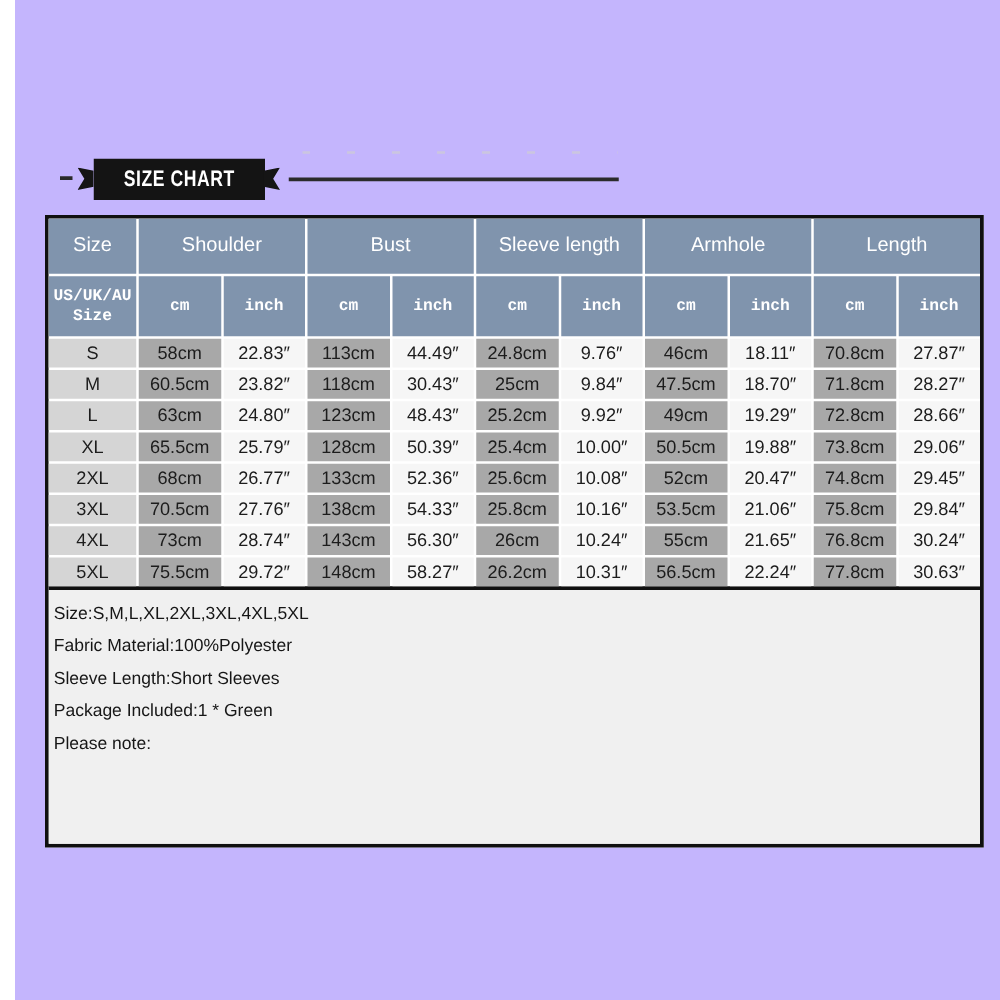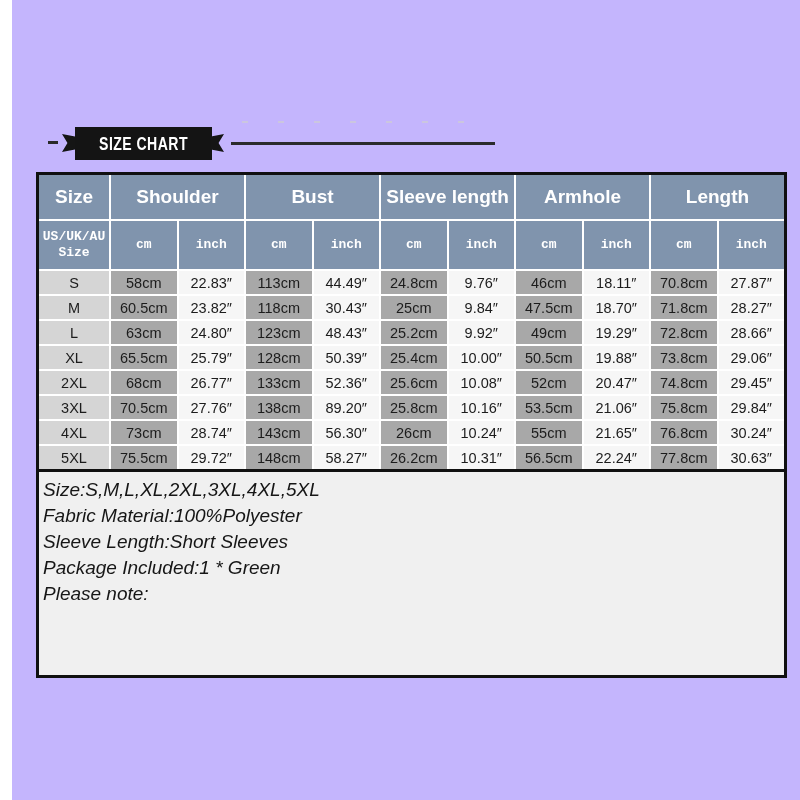--- a/index.html
+++ b/index.html
@@ -32,39 +32,39 @@
     border:3px solid var(--border,#101010);box-sizing:border-box;background:#fff;
   }
   .grid{
     display:grid;width:100%;height:294px;box-sizing:border-box;
     grid-template-columns:70px repeat(10,1fr);
     grid-template-rows:44px 48px repeat(8,23px);
     gap:2px;background:#ffffff;
   }
   .cell{display:flex;align-items:center;justify-content:center;text-align:center;overflow:hidden;}
   .h1{
-    background:var(--header,#8094ad);color:#fff;font-weight:bold;font-size:19px;text-align:center;
+    background:var(--header,#8094ad);color:#fff;font-weight:normal;font-size:16px;text-align:center;
   }
   .span2{grid-column:span 2;}
   .h2{
     background:var(--header,#8094ad);color:#fff;font-weight:bold;font-size:13px;
     font-family:"Liberation Mono","DejaVu Sans Mono",monospace;line-height:1.25;
     padding:0 2px;
   }
   .c-size{background:var(--size-col,#d5d5d5);}
   .c-cm{background:var(--cm-col,#a8a8a8);}
   .c-inch{background:var(--inch-col,#f6f6f6);}
   .dcell{font-size:14.5px;color:#1c1c1c;}
   
   .notes{
     height:206px;box-sizing:border-box;border-top:3px solid var(--border,#101010);
     background:var(--notes-bg,#f0f0f0);padding:5px 6px 0 4px;
   }
   .note-line{
-    height:26px;line-height:26px;font-size:19px;color:#161616;white-space:nowrap;font-style:italic;
+    height:26px;line-height:26px;font-size:14px;color:#161616;white-space:nowrap;
   }
 </style>
 </head>
 <body>
 
 <div class="canvas">
   <span class="banner-dash"></span>
   <span class="ribbon-tail tail-left"></span>
   <div class="ribbon">
     <span class="ribbon-text">SIZE CHART</span>
@@ -144,21 +144,21 @@
         <div class="cell c-cm dcell">25.6cm</div>
         <div class="cell c-inch dcell">10.08″</div>
         <div class="cell c-cm dcell">52cm</div>
         <div class="cell c-inch dcell">20.47″</div>
         <div class="cell c-cm dcell">74.8cm</div>
         <div class="cell c-inch dcell">29.45″</div>
         <div class="cell c-size dcell">3XL</div>
         <div class="cell c-cm dcell">70.5cm</div>
         <div class="cell c-inch dcell">27.76″</div>
         <div class="cell c-cm dcell">138cm</div>
-        <div class="cell c-inch dcell">89.20″</div>
+        <div class="cell c-inch dcell">54.33″</div>
         <div class="cell c-cm dcell">25.8cm</div>
         <div class="cell c-inch dcell">10.16″</div>
         <div class="cell c-cm dcell">53.5cm</div>
         <div class="cell c-inch dcell">21.06″</div>
         <div class="cell c-cm dcell">75.8cm</div>
         <div class="cell c-inch dcell">29.84″</div>
         <div class="cell c-size dcell">4XL</div>
         <div class="cell c-cm dcell">73cm</div>
         <div class="cell c-inch dcell">28.74″</div>
         <div class="cell c-cm dcell">143cm</div>

